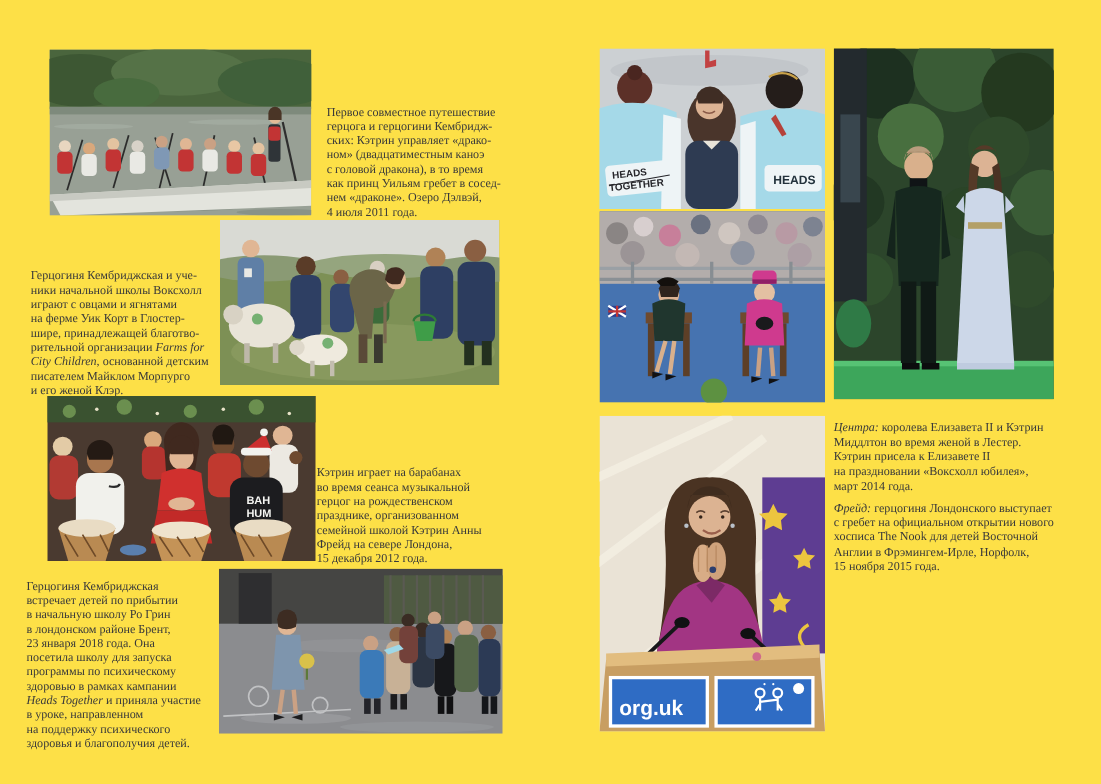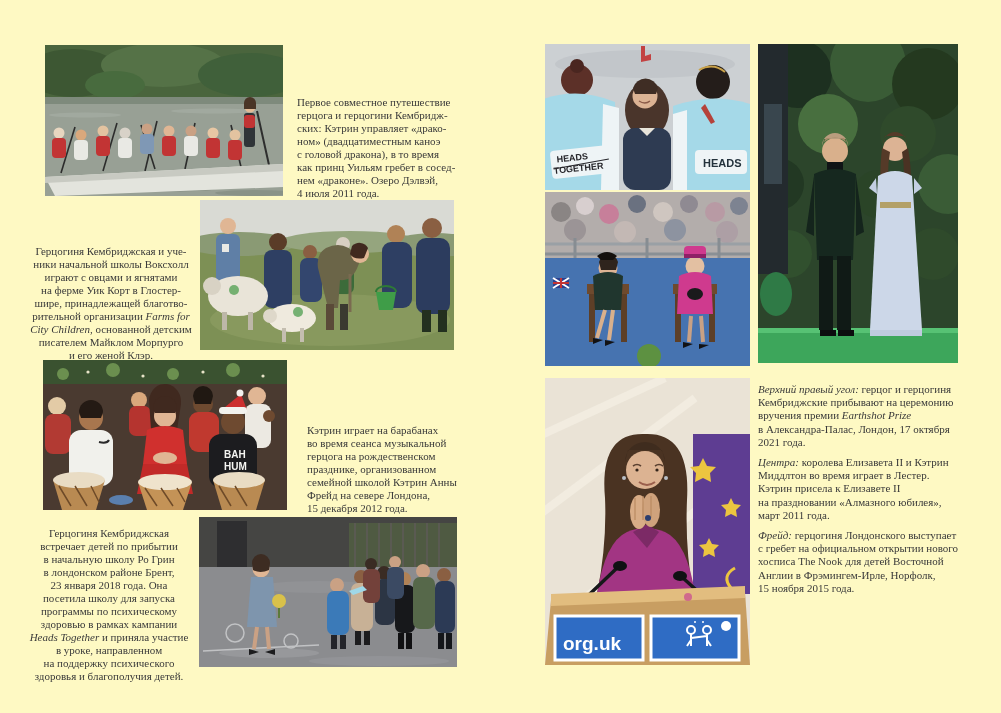--- a/index.html
+++ b/index.html
@@ -1,21 +1,21 @@
 <!DOCTYPE html>
 <html><head>
 <meta charset="utf-8">
 <style>
   html,body{margin:0;padding:0;background:#ffffff;}
-  .spread{position:relative;width:1001px;height:713px;background:#fef9c3;
+  .spread{position:relative;width:1001px;height:713px;background:#fde047;
           font-family:"Liberation Serif",serif;overflow:hidden;}
   .photo{position:absolute;display:block;}
   .cap{position:absolute;font-size:11px;line-height:13px;color:#3a3a3a;
        white-space:nowrap;}
-  .cap.ar{text-align:center;}
+  .cap.ar{text-align:left;}
   .rcaps{position:absolute;left:758px;top:383px;width:215px;}
   .rcaps .para{font-size:11px;line-height:13.2px;color:#3a3a3a;
                white-space:nowrap;margin:0 0 7px 0;}
   i{font-style:italic;}
   svg text{font-family:"Liberation Sans",sans-serif;}
 </style>
 </head>
 <body>
 
 <div class="spread">
@@ -219,21 +219,21 @@
         </g>
       <g transform="translate(196,0)">
           <path d="M-26,120 L26,120 L17,150 L-17,150 Z" fill="#b98a52"></path>
           <ellipse cx="0" cy="120" rx="26" ry="8" fill="#e9dcc4"></ellipse>
           <path d="M-20,126 L-8,146 M-4,126 L8,146" stroke="#6e4a28" stroke-width="1.5"></path>
         </g>
       <ellipse cx="78" cy="140" rx="12" ry="5" fill="#5a7fae"></ellipse>
     </g>
   </svg>
 
-  <div class="cap" style="left:307px;top:424px;width:190px"><span>Кэтрин играет на барабанах</span><br><span>во время сеанса музыкальной</span><br><span>герцога на рождественском</span><br><span>празднике, организованном</span><br><span>семейной школой Кэтрин Анны</span><br><span>Фрейд на севере Лондона,</span><br><span>15 декабря 2012 года.</span></div>
+  <div class="cap" style="left:288px;top:424px;width:190px"><span>Кэтрин играет на барабанах</span><br><span>во время сеанса музыкальной</span><br><span>герцог на рождественском</span><br><span>празднике, организованном</span><br><span>семейной школой Кэтрин Анны</span><br><span>Фрейд на севере Лондона,</span><br><span>15 декабря 2012 года.</span></div>
 
   <svg class="photo" style="left:199px;top:517px;width:258px;height:150px" viewBox="0 0 258 150" preserveAspectRatio="none">
     <rect width="258" height="150" fill="#8b8c8f"></rect>
     <g>
       <rect width="258" height="50" fill="#454543"></rect>
       <rect x="18" y="4" width="30" height="46" fill="#2e2e30"></rect>
       <rect x="150" y="6" width="108" height="44" fill="#4f5a42"></rect>
       <g stroke="#5a5a52" stroke-width="2">
         <line x1="156" y1="6" x2="156" y2="50"></line>
           <line x1="168" y1="6" x2="168" y2="50"></line>
@@ -505,18 +505,17 @@
         <circle cx="146" cy="252" r="4"></circle>
         <circle cx="162" cy="252" r="4"></circle>
         <path d="M146,256 l0,12 M162,256 l0,12 M146,260 l16,-2 M142,268 l4,-6 M166,268 l-4,-6"></path>
         <circle cx="150" cy="244" r="1" fill="#ffffff" stroke="none"></circle>
         <circle cx="158" cy="244" r="1" fill="#ffffff" stroke="none"></circle>
       </g>
     </g>
   </svg>
 
   <div class="rcaps">
-    <div class="para"><i>Верхний правый угол:</i><span> герцог и герцогиня</span><br><span>Кембриджские прибывают на церемонию</span><br><span>вручения премии </span><i>Earthshot Prize</i><br><span>в Александра-Палас, Лондон, 17 октября</span><br><span>2021 года.</span></div>
-    <div class="para"><i>Центра:</i><span> королева Елизавета II и Кэтрин</span><br><span>Миддлтон во время играет в Лестер.</span><br><span>Кэтрин присела к Елизавете II</span><br><span>на праздновании «Алмазного юбилея»,</span><br><span>март 2011 года.</span></div>
+    <div class="para"><i>Центра:</i><span> королева Елизавета II и Кэтрин</span><br><span>Миддлтон во время женой в Лестер.</span><br><span>Кэтрин присела к Елизавете II</span><br><span>на праздновании «Воксхолл юбилея»,</span><br><span>март 2014 года.</span></div>
     <div class="para"><i>Фрейд:</i><span> герцогиня Лондонского выступает</span><br><span>с гребет на официальном открытии нового</span><br><span>хосписа The Nook для детей Восточной</span><br><span>Англии в Фрэмингем-Ирле, Норфолк,</span><br><span>15 ноября 2015 года.</span></div>
   </div>
 
 </div>
 
 </body></html>

